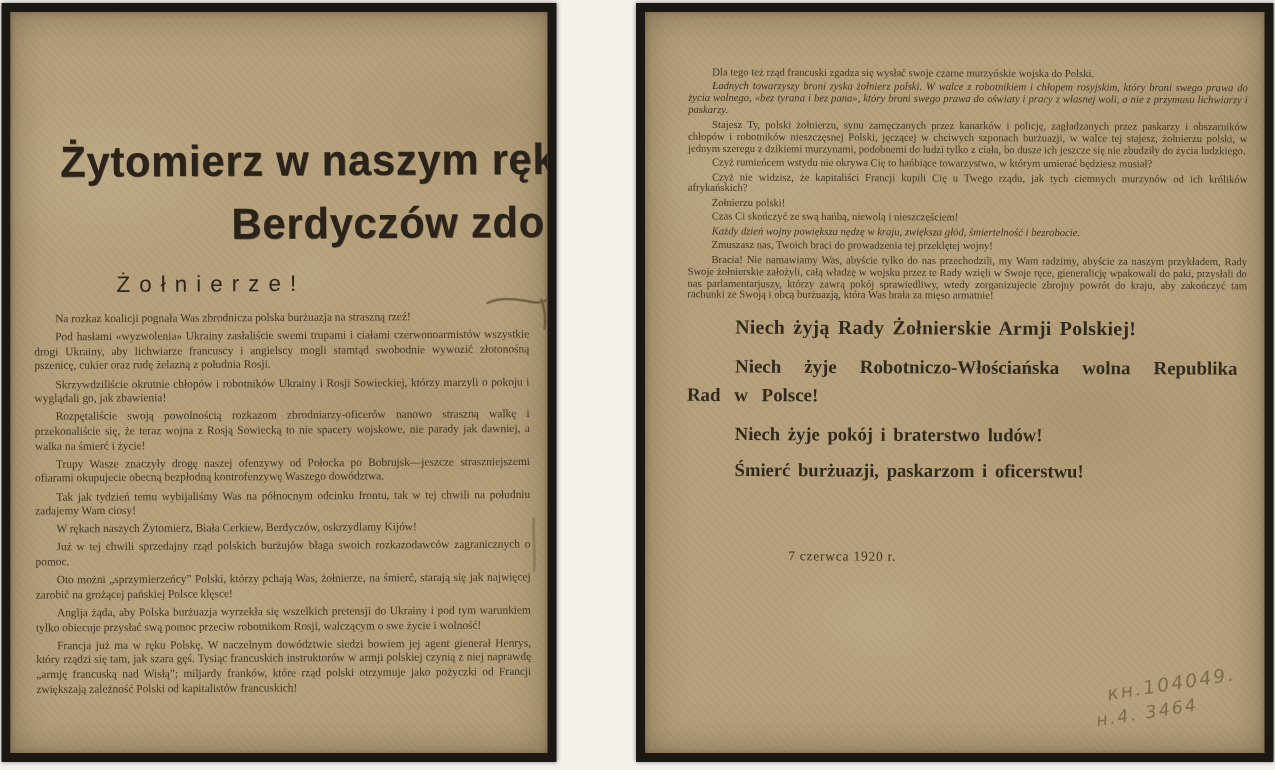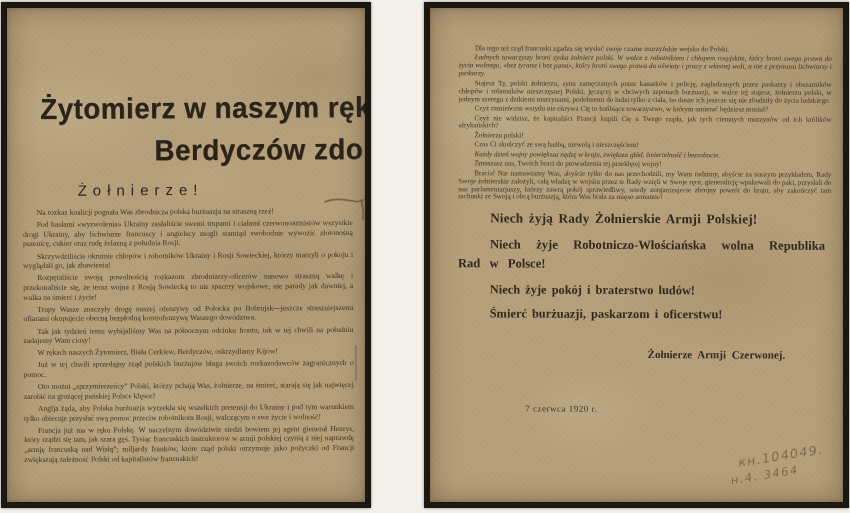--- a/index.html
+++ b/index.html
@@ -117,21 +117,20 @@
           <p>Bracia! Nie namawiamy Was, abyście tylko do nas przechodzili, my Wam radzimy, abyście za naszym przykładem, Rady Swoje żołnierskie założyli, całą władzę w wojsku przez te Rady wzięli w Swoje ręce, gieneralicję wpakowali do paki, przysłali do nas parlamentarjuszy, którzy zawrą pokój sprawiedliwy, wtedy zorganizujecie zbrojny powrót do kraju, aby zakończyć tam rachunki ze Swoją i obcą burżuazją, która Was brała za mięso armatnie!</p>
         </div>
 
         <div class="slogans">
           <div class="slogan s1">Niech żyją Rady Żołnierskie Armji Polskiej!</div>
           <div class="slogan s2">Niech żyje Robotniczo-Włościańska wolna Republika Rad w Polsce!</div>
           <div class="slogan s3">Niech żyje pokój i braterstwo ludów!</div>
           <div class="slogan s4">Śmierć burżuazji, paskarzom i oficerstwu!</div>
         </div>
 
-        <div class="signature">Żołnierze Armji Czerwonej.</div>
 
         <div class="dateline">7 czerwca 1920 r.</div>
       </div>
 
       <div class="handwriting">
         <div class="hw1">кн.104049.</div>
         <div class="hw2">н.4. 3464</div>
       </div>
     </div>
   </div>

